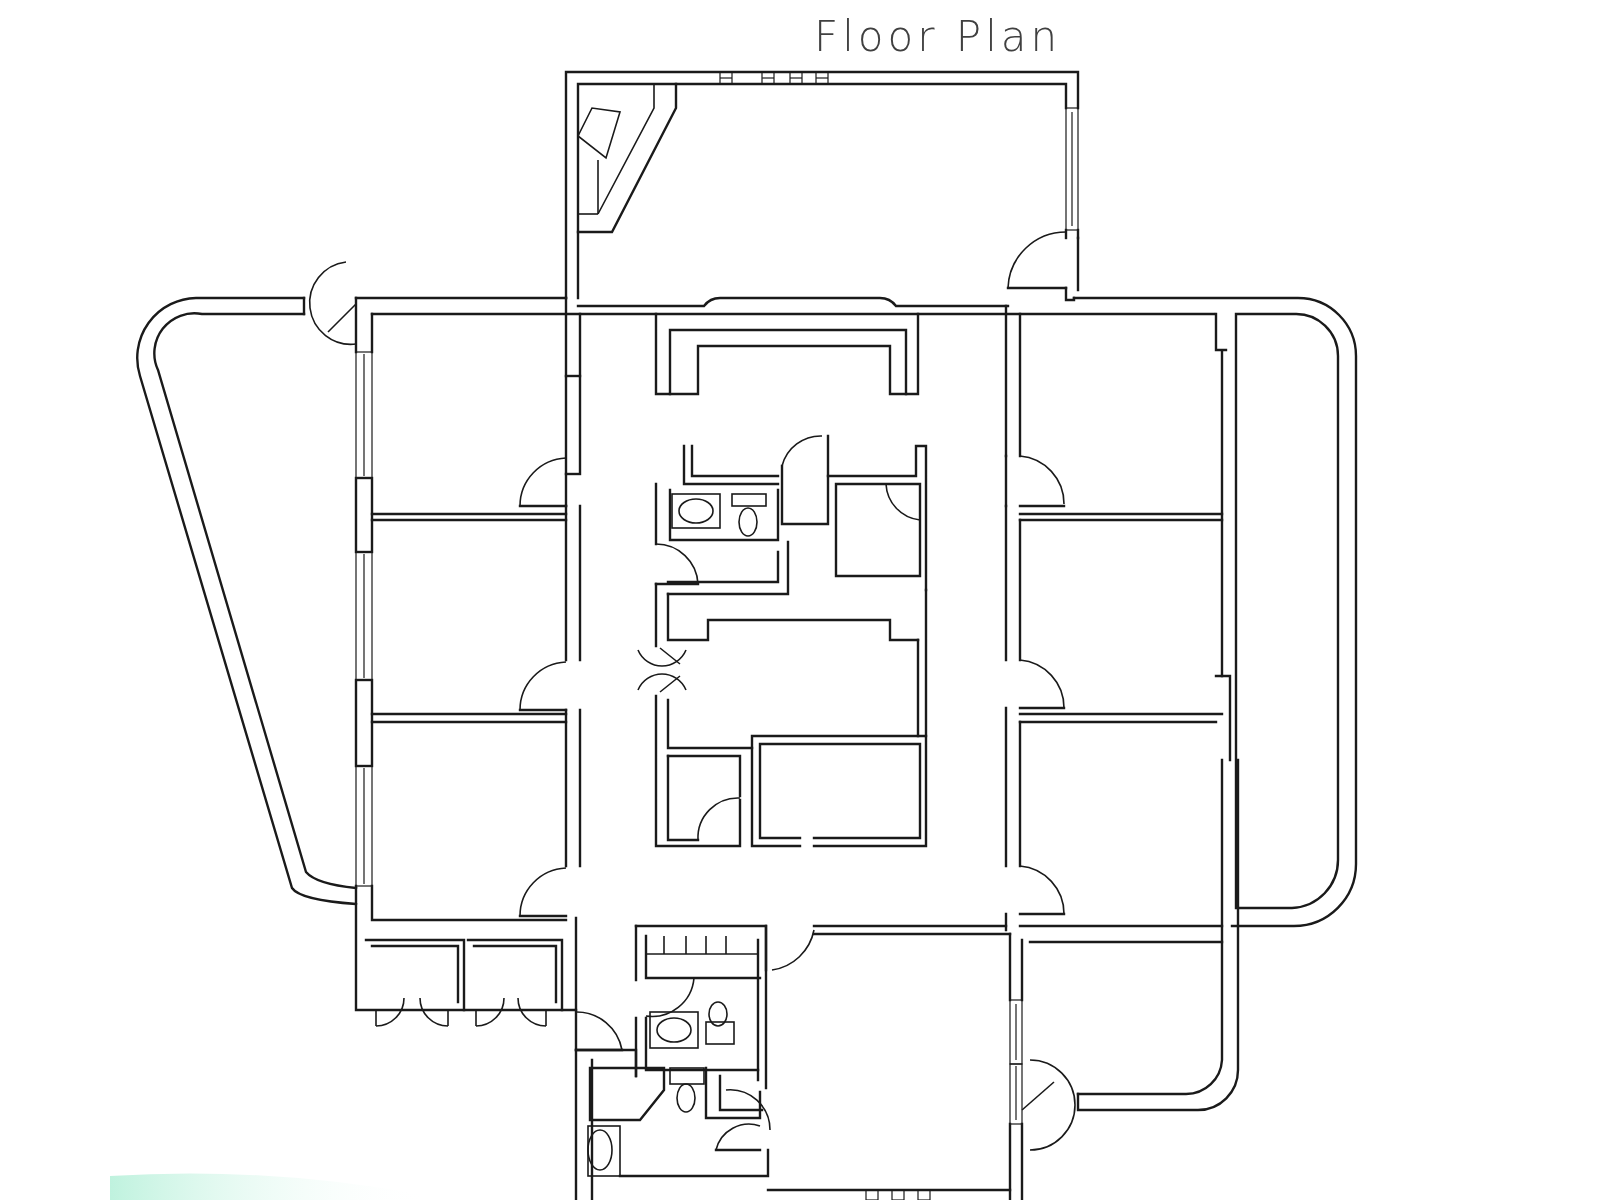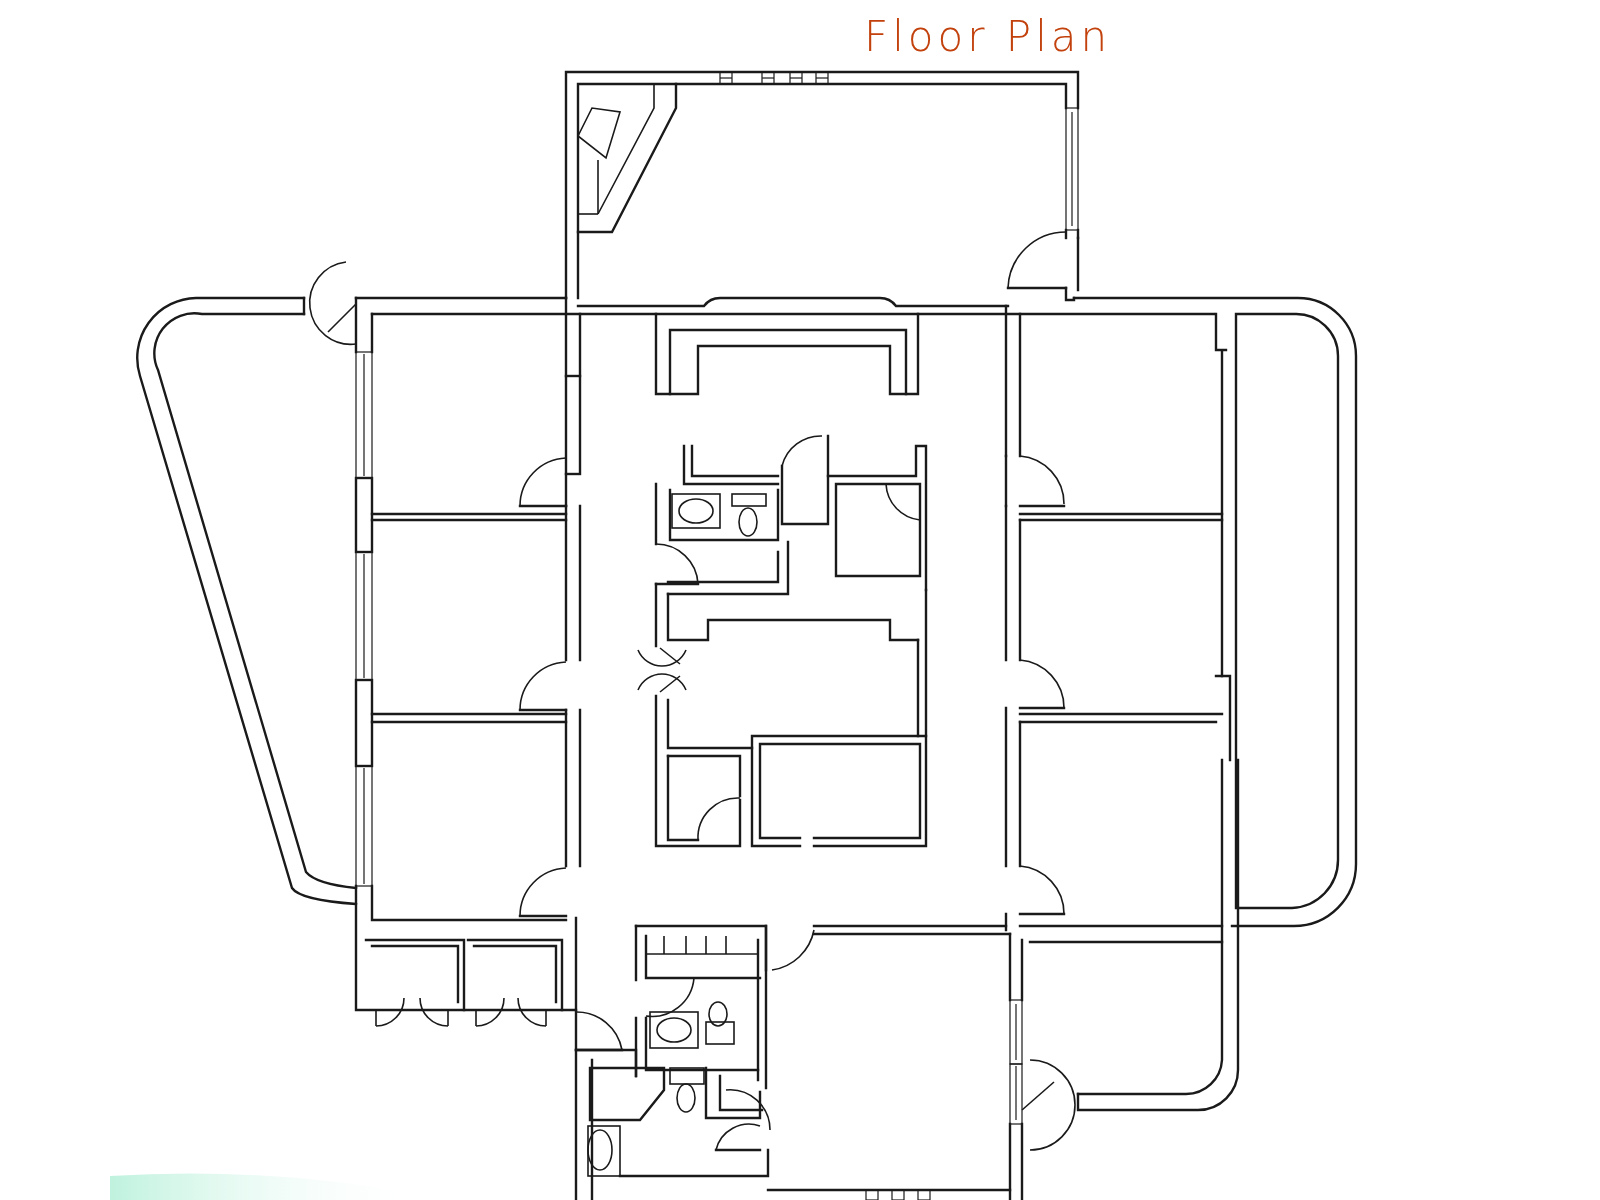--- a/index.html
+++ b/index.html
@@ -1,20 +1,20 @@
 <!DOCTYPE html>
 <html><head>
 <meta charset="utf-8">
 <style>
   html, body { margin: 0; padding: 0; background: #ffffff; }
   body { width: 1600px; height: 1200px; position: relative; overflow: hidden; }
   .title {
-    position: absolute; left: 864px; top: 12px;
+    position: absolute; left: 814px; top: 12px;
     font-family: "DejaVu Sans", sans-serif; font-size: 42px; letter-spacing: 4px;
-    font-weight: 300; color: #c2410c;
+    font-weight: 300; color: #404040;
   }
   svg.plan { position: absolute; left: 0; top: 0; }
   .w { fill: none; stroke: #1a1a1a; stroke-width: 2.4; stroke-linejoin: miter; stroke-linecap: square; }
   .t { fill: none; stroke: #1a1a1a; stroke-width: 1.6; }
   .win { fill: none; stroke: #1a1a1a; stroke-width: 1.2; }
   .swoosh { position: absolute; left: 110px; top: 1166px; width: 320px; height: 40px; }
 </style>
 </head>
 <body>
 

